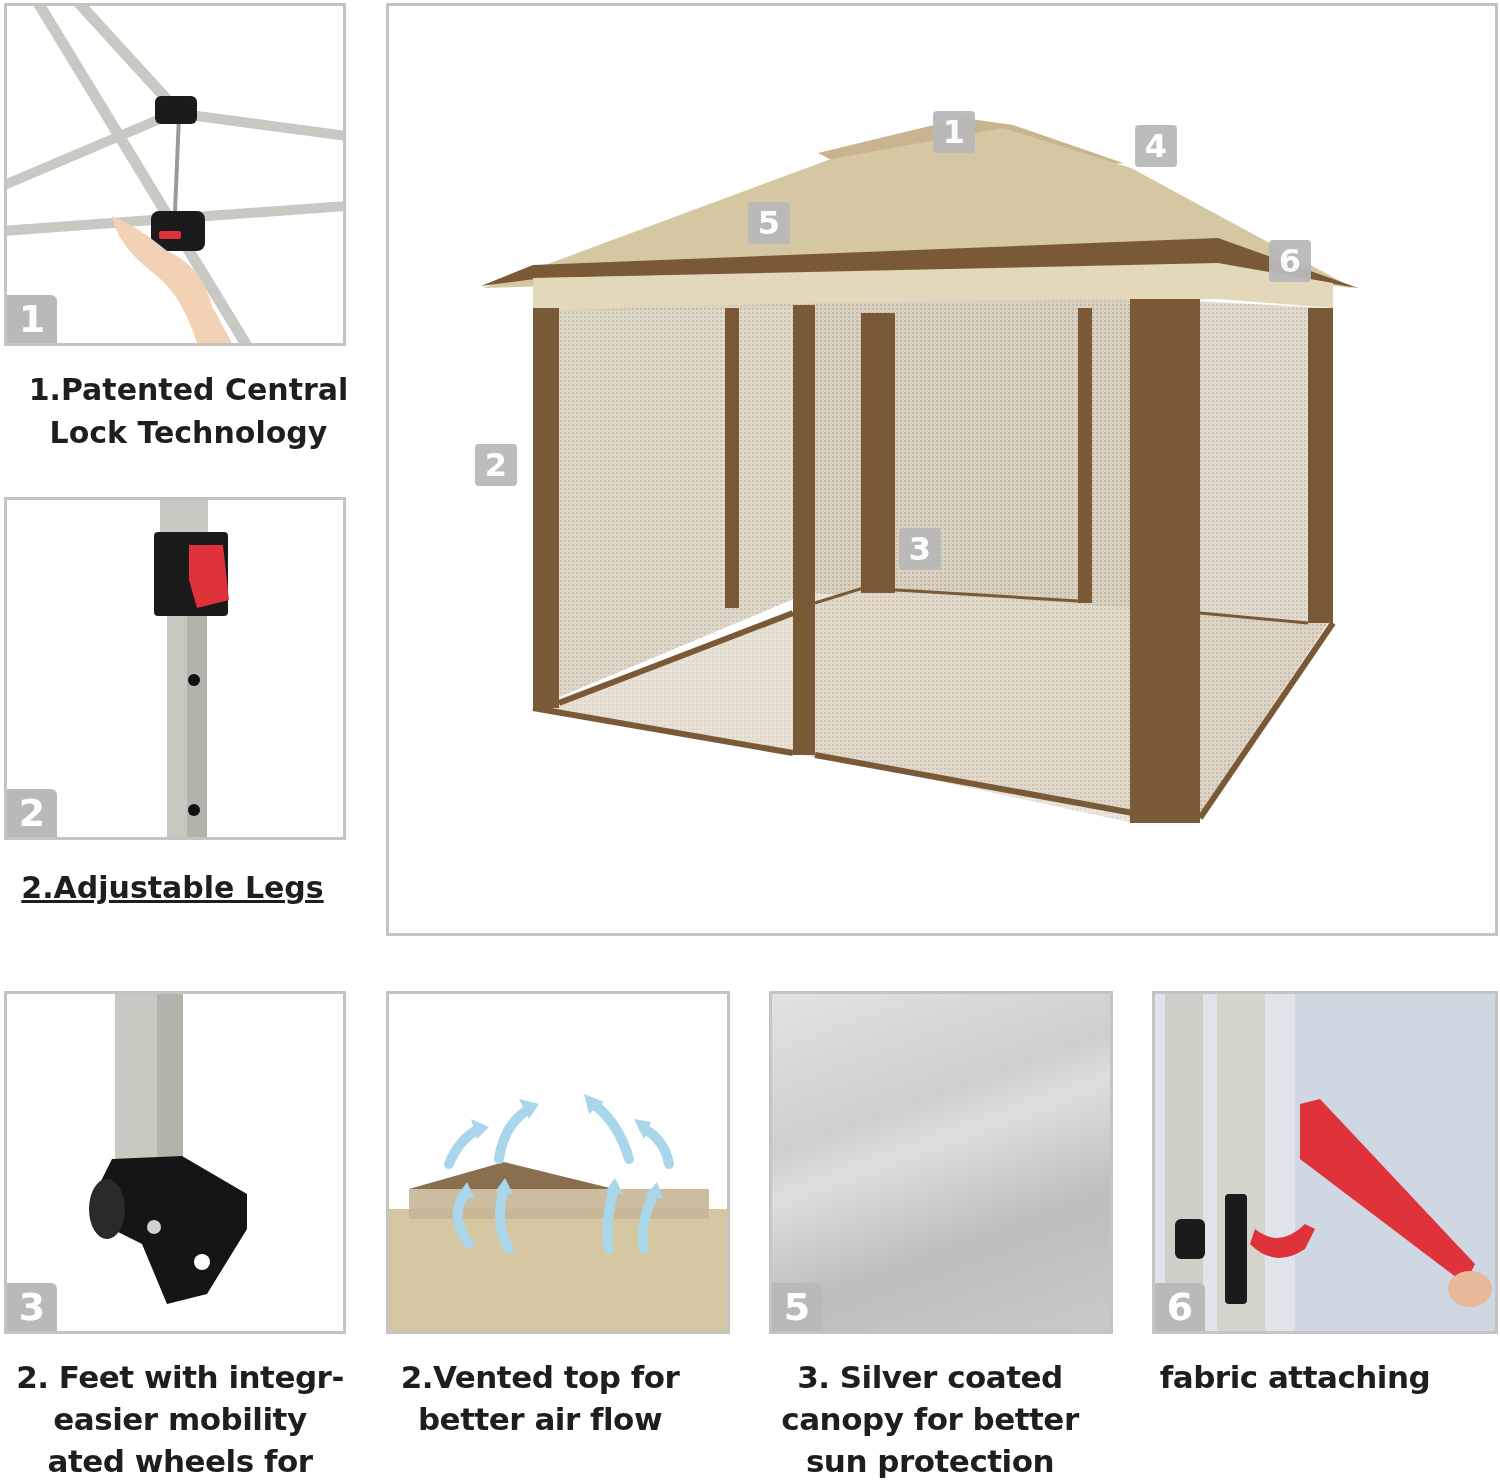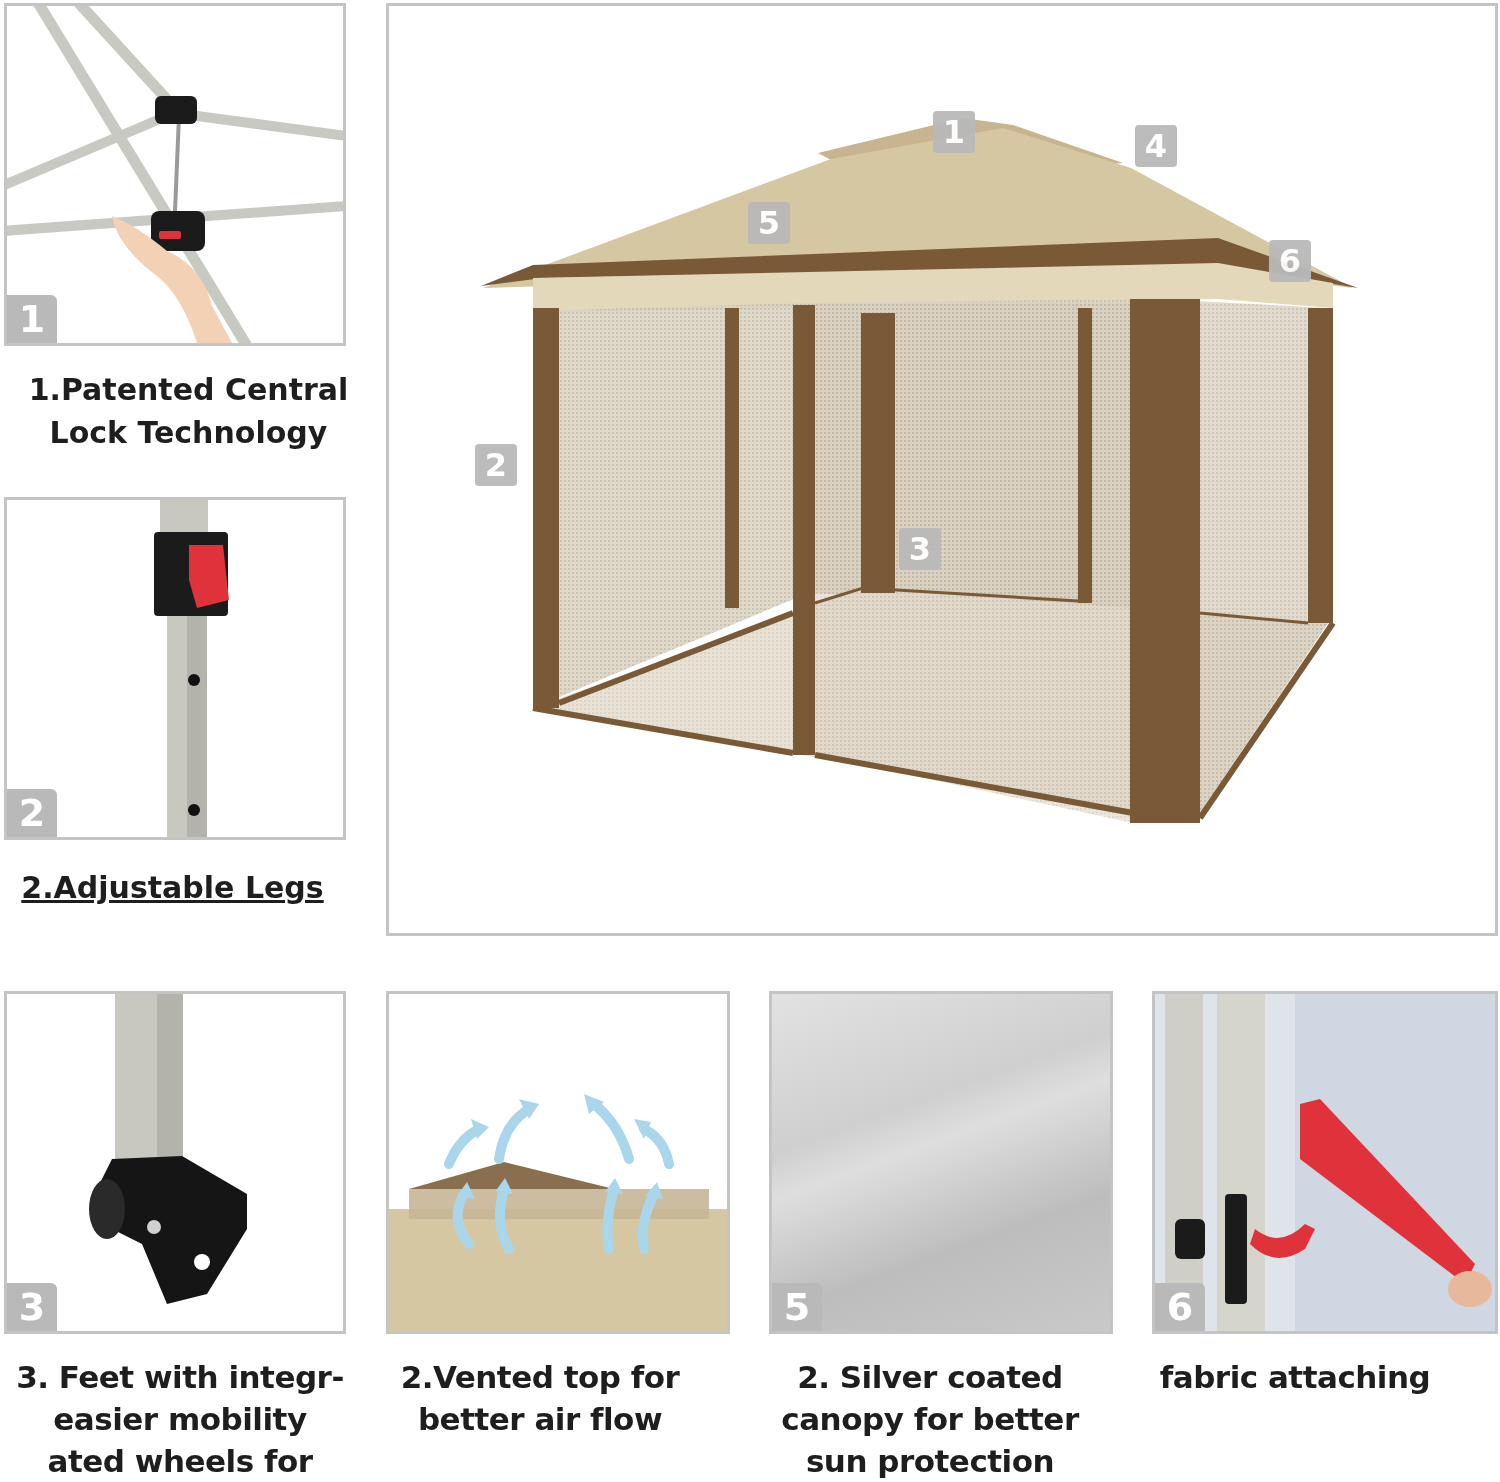--- a/index.html
+++ b/index.html
@@ -116,21 +116,21 @@
     <rect x="108" y="0" width="68" height="210" fill="#c9c8c0"></rect>
     <rect x="150" y="0" width="26" height="210" fill="#b4b3ab"></rect>
     <path d="M105 165 L175 162 L240 200 L240 235 L200 300 L160 310 L135 250 L95 230 L90 195 Z" fill="#151515"></path>
     <ellipse cx="100" cy="215" rx="18" ry="30" fill="#2a2a2a"></ellipse>
     <circle cx="147" cy="233" r="7" fill="#d0d0d0"></circle>
     <circle cx="195" cy="268" r="8" fill="#fff"></circle>
   </svg>
   <div class="badge">3</div>
 </div>
 <div class="caption cap-b" style="left:0;top:1356px;width:360px;">
-  <div>3. Feet with integr-</div>
+  <div>2. Feet with integr-</div>
   <div>easier mobility</div>
   <div>ated wheels for</div>
 </div>
 
 <div class="panel" style="left:386px;top:991px;width:344px;height:343px;">
   <svg width="338" height="337" viewBox="0 0 338 337">
     <rect x="0" y="215" width="338" height="122" fill="#d6c7a3"></rect>
     <path d="M20 195 L115 168 L225 195 Z" fill="#8a6f4e"></path>
     <rect x="20" y="195" width="300" height="30" fill="#c7b697" opacity="0.9"></rect>
     <g fill="none" stroke="#a9d6ea" stroke-width="10" stroke-linecap="round">
@@ -158,21 +158,21 @@
 <div class="caption cap-b" style="left:365px;top:1356px;width:350px;">
   <div>2.Vented top for</div>
   <div>better air flow</div>
 </div>
 
 <div class="panel" style="left:769px;top:991px;width:344px;height:343px;">
   <div style="position:absolute;inset:0;background:linear-gradient(160deg,#e2e2e2 0%,#cfcfcf 35%,#dedede 45%,#bdbdbd 70%,#c9c9c9 100%);"></div>
   <div class="badge">5</div>
 </div>
 <div class="caption cap-b" style="left:755px;top:1356px;width:350px;">
-  <div>2. Silver coated</div>
+  <div>3. Silver coated</div>
   <div>canopy for better</div>
   <div>sun protection</div>
 </div>
 
 <div class="panel" style="left:1152px;top:991px;width:346px;height:343px;">
   <svg width="340" height="337" viewBox="0 0 340 337">
     <rect width="340" height="337" fill="#dfe3ea"></rect>
     <rect x="140" y="0" width="200" height="337" fill="#cfd7e2"></rect>
     <rect x="10" y="0" width="38" height="337" fill="#cfcfc8"></rect>
     <rect x="62" y="0" width="48" height="337" fill="#d6d5cc"></rect>

